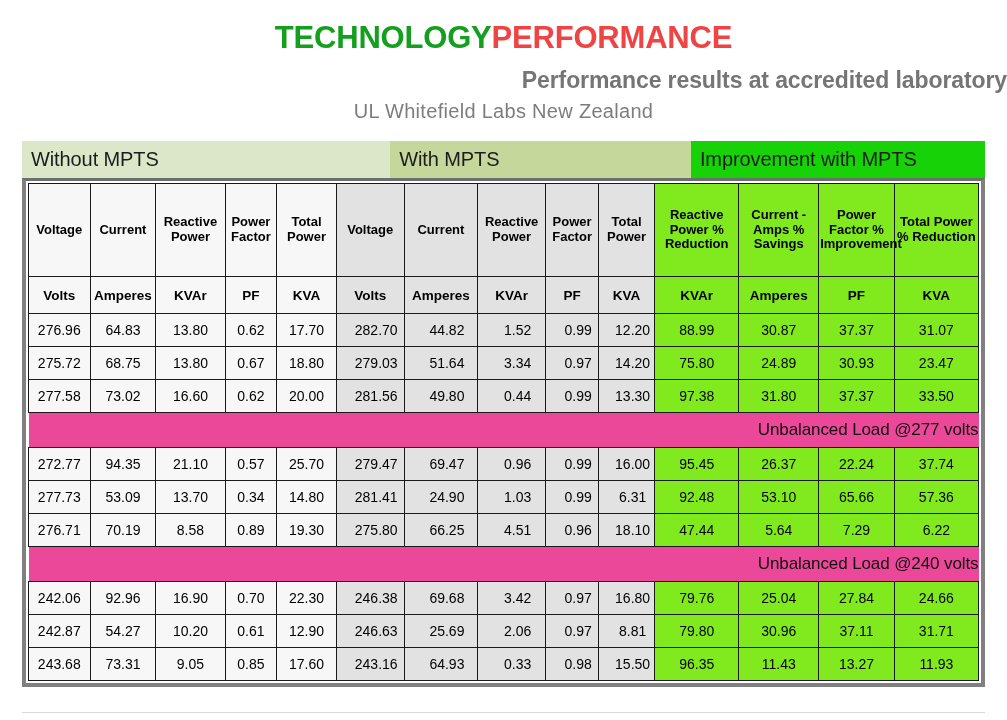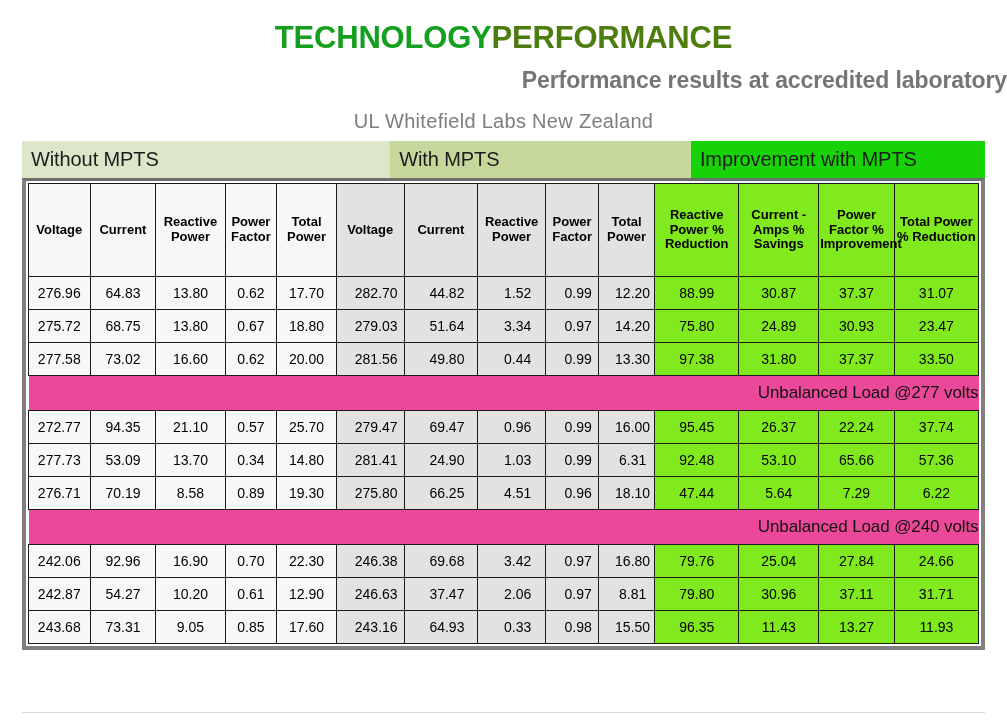--- a/index.html
+++ b/index.html
@@ -17,34 +17,34 @@
 
   
   .title-block { text-align: center; padding-top: 22px; }
   .main-title {
     font-size: 31px;
     font-weight: bold;
     letter-spacing: -0.2px;
     line-height: 1.05;
   }
   .t-green { color: #14a01e; }
-  .t-gray  { color: #4d7c0f; margin-top: 39px; }
+  .t-gray  { color: #ef4444; margin-top: 39px; }
   .subtitle {
     font-size: 23px;
     font-weight: bold;
     color: #757575;
     margin-top: 12px;
     letter-spacing: -0.1px;
     text-align: right;
   }
   .subtitle2 {
     font-size: 20px;
     font-weight: normal;
     color: #7d7d7d;
-    margin-top: 16px;
+    margin-top: 6px;
     letter-spacing: 0.3px;
   }
 
   
   .banner-row {
     position: absolute;
     left: 22px;
     top: 141px;
     width: 963px;
     height: 37px;
@@ -180,20 +180,36 @@
           <th class="g-with">Voltage</th>
           <th class="g-with">Current</th>
           <th class="g-with">Reactive Power</th>
           <th class="g-with">Power Factor</th>
           <th class="g-with">Total Power</th>
           <th class="g-impr">Reactive Power % Reduction</th>
           <th class="g-impr">Current - Amps % Savings</th>
           <th class="g-impr">Power Factor % Improvement</th>
           <th class="g-impr">Total Power % Reduction</th>
         </tr>
+      <tr class="hdr-unit">
+          <th class="g-without">Volts</th>
+          <th class="g-without">Amperes</th>
+          <th class="g-without">KVAr</th>
+          <th class="g-without">PF</th>
+          <th class="g-without">KVA</th>
+          <th class="g-with">Volts</th>
+          <th class="g-with">Amperes</th>
+          <th class="g-with">KVAr</th>
+          <th class="g-with">PF</th>
+          <th class="g-with">KVA</th>
+          <th class="g-impr">KVAr</th>
+          <th class="g-impr">Amperes</th>
+          <th class="g-impr">PF</th>
+          <th class="g-impr">KVA</th>
+        </tr>
     </thead>
     <tbody>
         <tr class="data">
           <td class="g-without">276.96</td>
           <td class="g-without">64.83</td>
           <td class="g-without">13.80</td>
           <td class="g-without">0.62</td>
           <td class="g-without">17.70</td>
           <td class="g-with">282.70</td>
           <td class="g-with">44.82</td>
@@ -307,21 +323,21 @@
           <td class="g-impr">27.84</td>
           <td class="g-impr">24.66</td>
         </tr>
         <tr class="data">
           <td class="g-without">242.87</td>
           <td class="g-without">54.27</td>
           <td class="g-without">10.20</td>
           <td class="g-without">0.61</td>
           <td class="g-without">12.90</td>
           <td class="g-with">246.63</td>
-          <td class="g-with">37.47</td>
+          <td class="g-with">25.69</td>
           <td class="g-with">2.06</td>
           <td class="g-with">0.97</td>
           <td class="g-with">8.81</td>
           <td class="g-impr">79.80</td>
           <td class="g-impr">30.96</td>
           <td class="g-impr">37.11</td>
           <td class="g-impr">31.71</td>
         </tr>
         <tr class="data">
           <td class="g-without">243.68</td>

